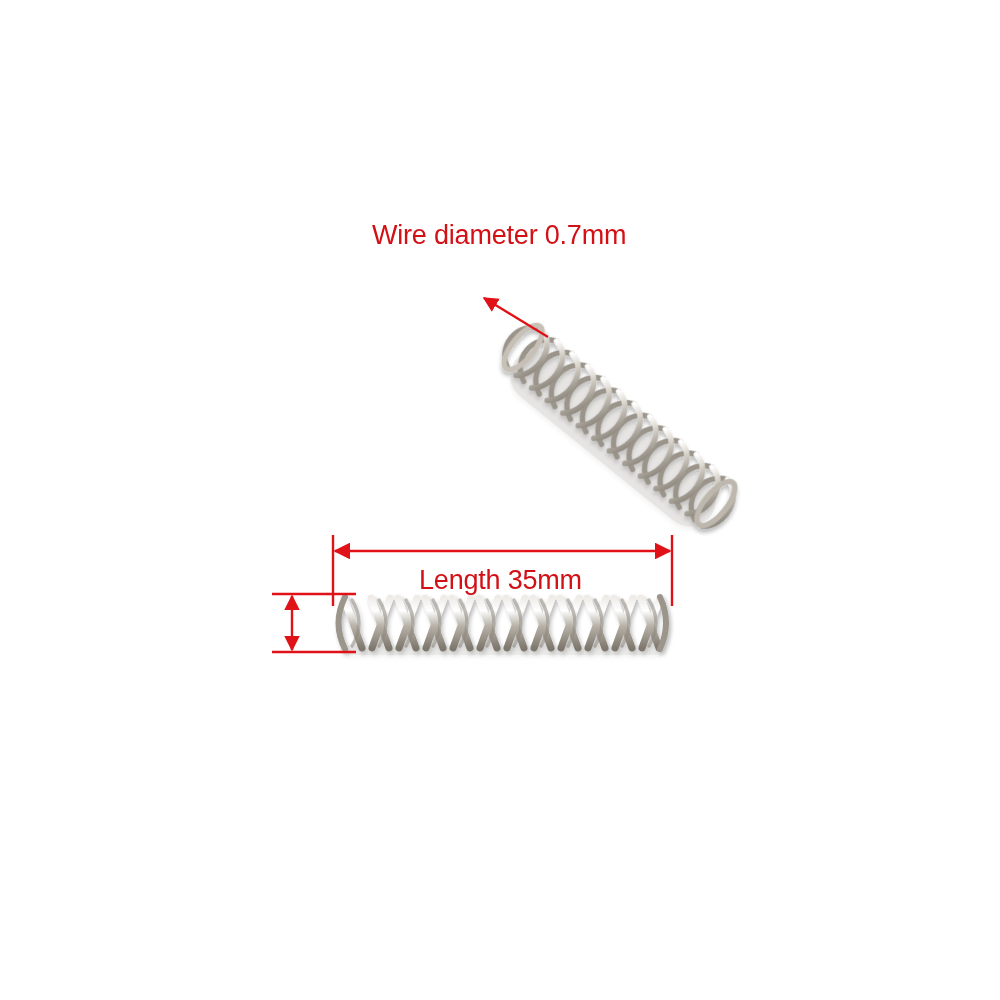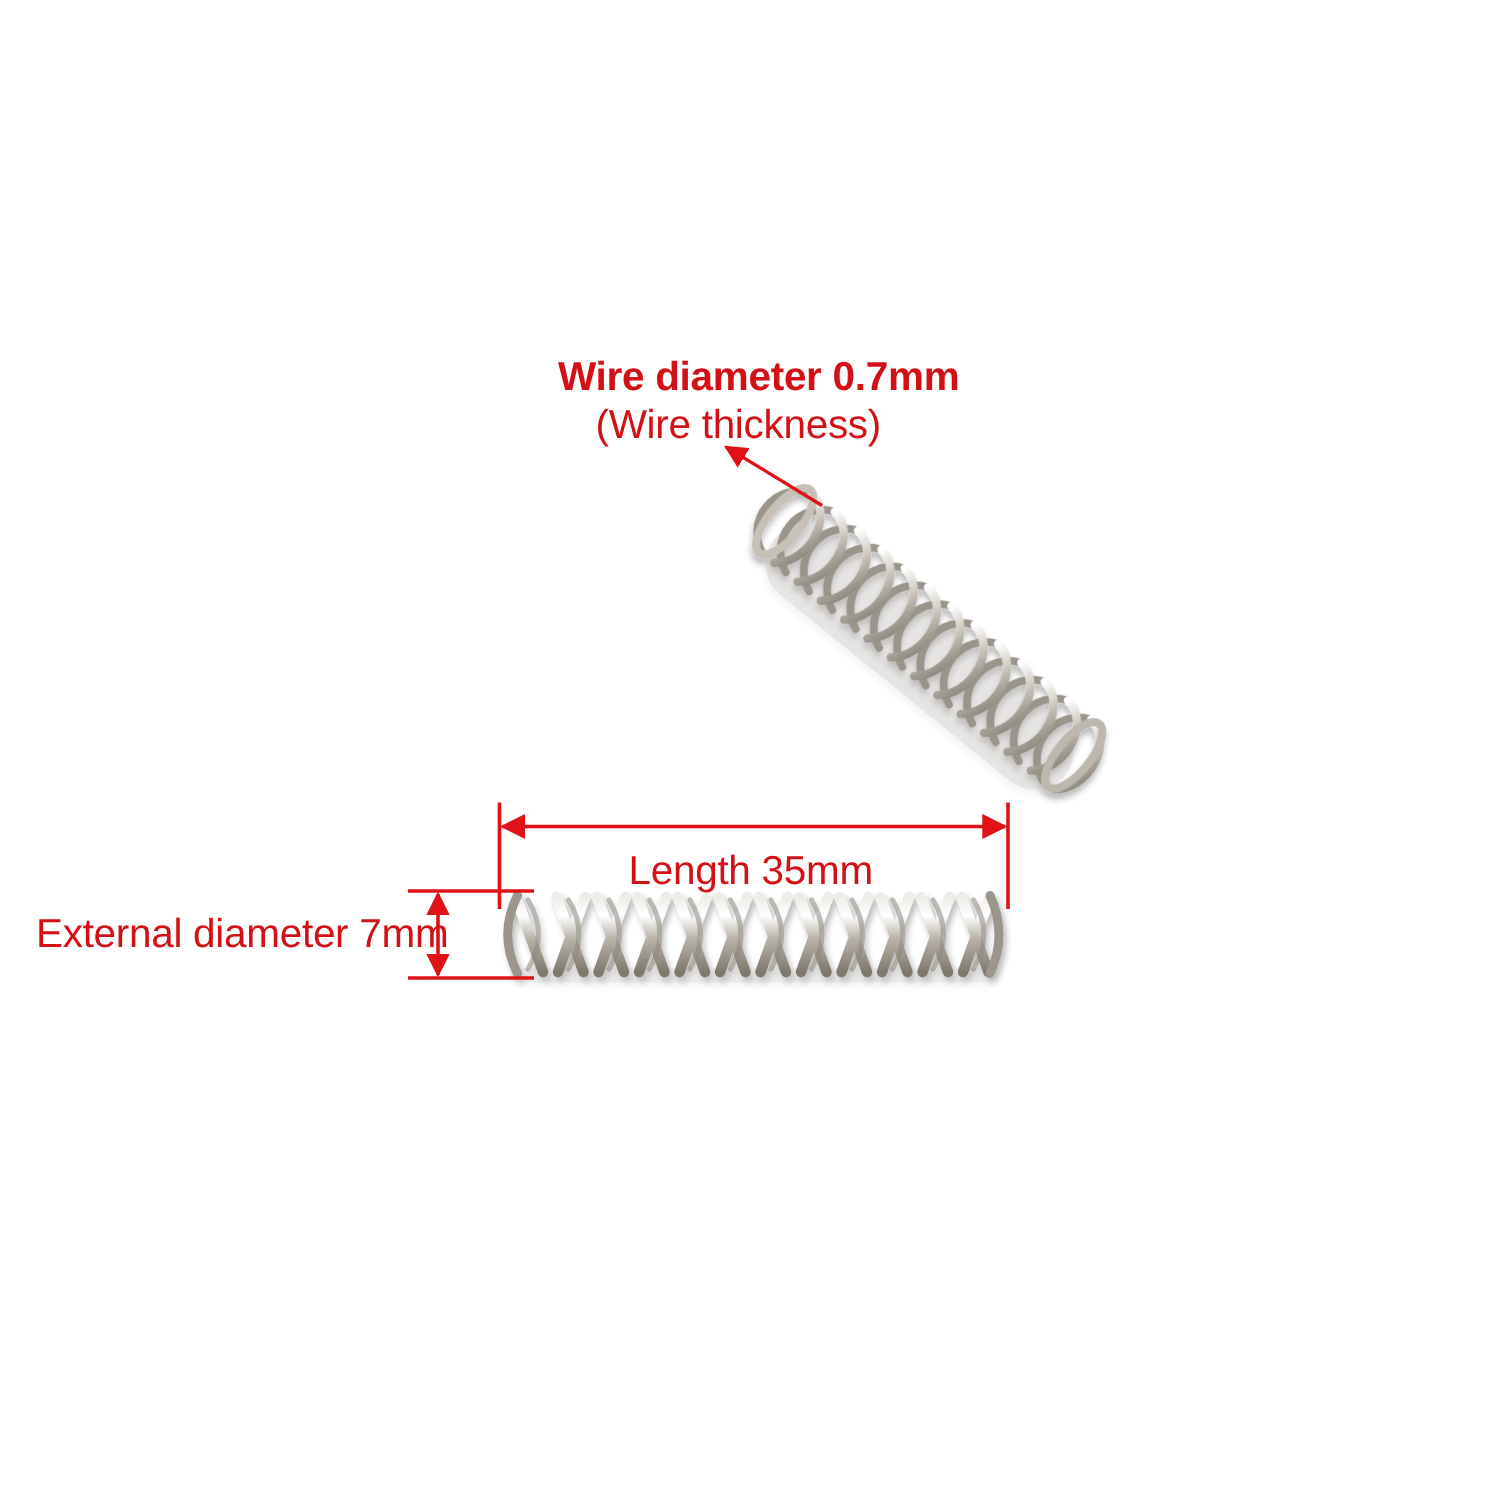--- a/index.html
+++ b/index.html
@@ -20,23 +20,22 @@
   .annotation-text {
     position: absolute;
     color: #d21016;
     font-family: "Liberation Sans", sans-serif;
     white-space: nowrap;
     font-weight: 400;
     letter-spacing: -0.2px;
   }
   #wire-label-line1 {
     left: 372px;
-    top: 236px;
-    font-size: 27px;
-    font-weight: bold;
+    top: 220px;
+    font-size: 27px;
   }
   #wire-label-line2 {
     left: 397px;
     top: 268px;
     font-size: 27px;
   }
   #length-label {
     left: 419px;
     top: 521px;
     font-size: 27px;
@@ -201,19 +200,17 @@
     <line x1="672" y1="535" x2="672" y2="606" stroke="#e01217" stroke-width="2.4"></line>
     <line x1="335" y1="551" x2="670" y2="551" stroke="#e01217" stroke-width="2.4" marker-start="url(#arrHead)" marker-end="url(#arrHead)"></line>
 
     <line x1="272" y1="594" x2="356" y2="594" stroke="#e01217" stroke-width="2.4"></line>
     <line x1="272" y1="652" x2="356" y2="652" stroke="#e01217" stroke-width="2.4"></line>
     <line x1="292" y1="596" x2="292" y2="650" stroke="#e01217" stroke-width="2.4" marker-start="url(#arrHeadV)" marker-end="url(#arrHeadV)"></line>
   </svg>
 
   <div class="annotation-text" id="wire-label-line1">Wire diameter 0.7mm</div>
 
-  <div class="annotation-text" id="wire-label-line2">(Wire thickness)</div>
 
   <div class="annotation-text" id="length-label">Length 35mm</div>
 
-  <div class="annotation-text" id="diameter-label">External diameter 7mm</div>
 
 </div>
 
 </body></html>

